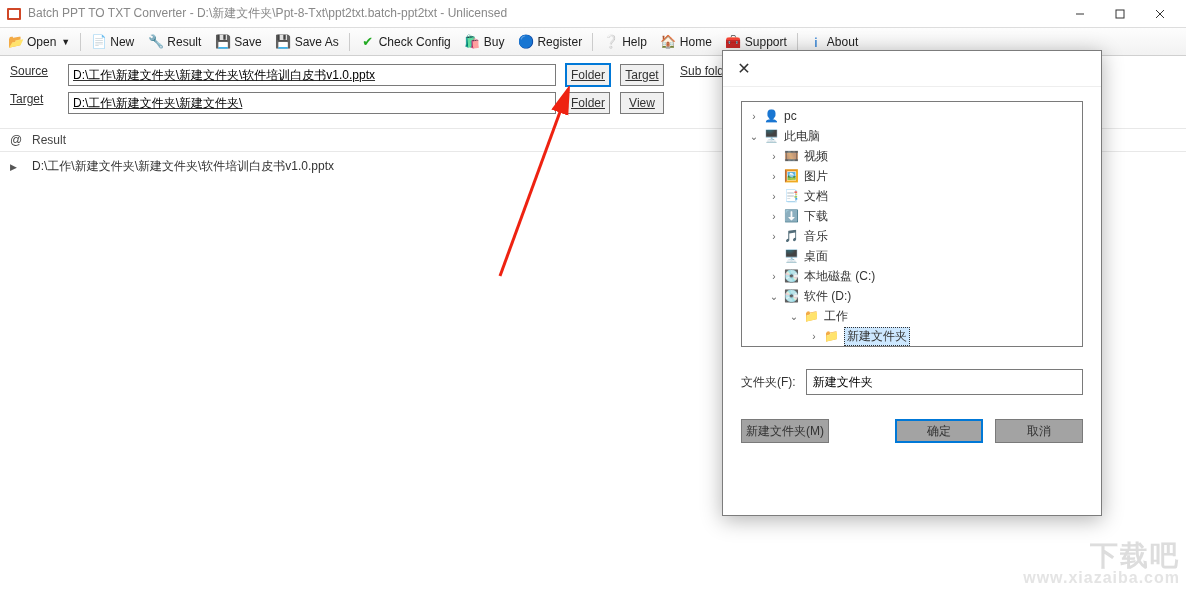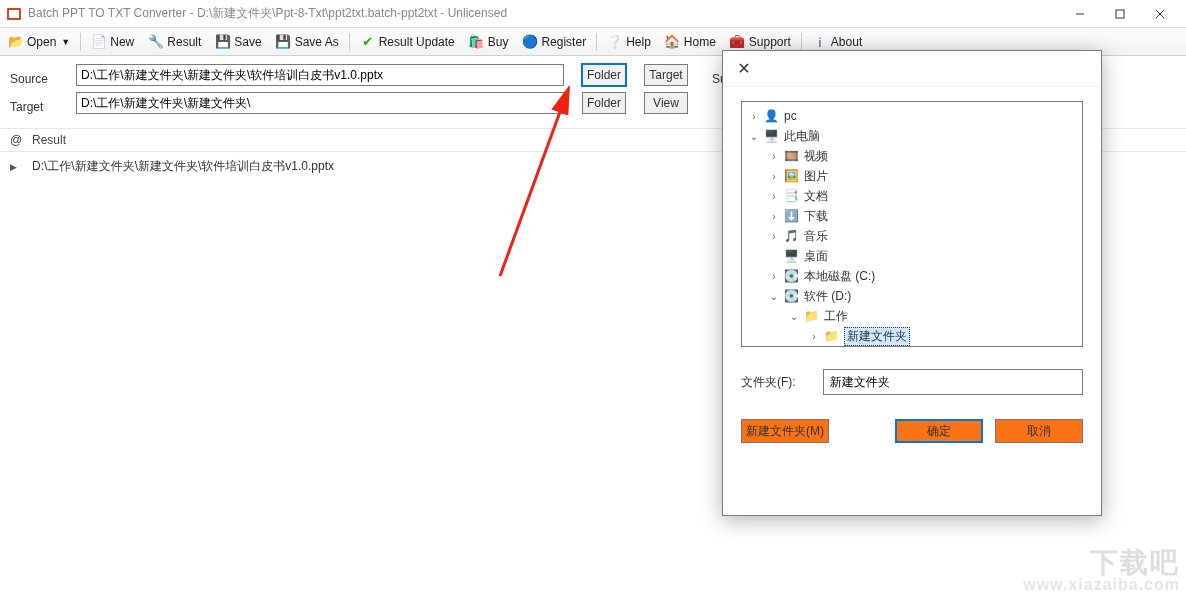--- a/index.html
+++ b/index.html
@@ -13,21 +13,21 @@
   .winbtns .btn { width: 40px; height: 28px; display: flex; align-items: center; justify-content: center; color: #666; }
 
   
   .toolbar { height: 28px; background: linear-gradient(#fdfdfd,#f2f2f2); border-bottom: 1px solid #d0d0d0; display: flex; align-items: center; padding: 0 2px; gap: 2px; }
   .tbtn { display: flex; align-items: center; gap: 3px; padding: 2px 5px; border: 1px solid transparent; border-radius: 3px; font-size: 12px; color: #222; white-space: nowrap; }
   .tbtn .ico { width: 16px; height: 16px; display: flex; align-items: center; justify-content: center; font-size: 13px; }
   .tsep { width: 1px; height: 18px; background: #ccc; margin: 0 2px; }
 
   
   .paths { padding: 8px 10px; border-bottom: 1px solid #e8e8e8; }
-  .prow { display: flex; align-items: flex-end; gap: 18px; margin-bottom: 6px; }
+  .prow { display: flex; align-items: flex-start; gap: 10px; margin-bottom: 6px; text-decoration: underline; }
   .plabel { width: 48px; text-align: left; }
   .pinput { flex: 0 0 488px; height: 22px; border: 1px solid #7a7a7a; padding: 2px 4px; font-size: 12px; }
   .pbtn { height: 22px; min-width: 44px; border: 1px solid #7a7a7a; background: #f0f0f0; font-size: 12px; display: flex; align-items: center; justify-content: center; padding: 0 2px; }
   .pbtn.active { border: 1px solid #0078d7; box-shadow: 0 0 0 1px #0078d7; }
   .subf { display: flex; align-items: center; gap: 6px; margin-left: 6px; }
   .chk { width: 13px; height: 13px; border: 1px solid #7a7a7a; background: #fff; }
 
   
   .list-head { display: flex; padding: 4px 10px; border-bottom: 1px solid #e8e8e8; color: #444; }
   .col-at { width: 22px; }
@@ -41,32 +41,32 @@
   .dialog { position: absolute; left: 722px; top: 50px; width: 380px; height: 466px; background: #fff; border: 1px solid #7c7c7c; box-shadow: 0 4px 20px rgba(0,0,0,0.3); display: flex; flex-direction: column; }
   .dlg-title { height: 36px; display: flex; align-items: center; padding: 0 8px; font-size: 14px; border-bottom: 1px solid #eee; }
   .dlg-title .t { flex: 1; }
   .dlg-close { width: 26px; height: 26px; display: flex; align-items: center; justify-content: center; font-size: 16px; }
   .dlg-body { flex: 1; padding: 14px 18px 10px 18px; display: flex; flex-direction: column; }
   .tree-wrap { border: 1px solid #7a7a7a; height: 246px; overflow: auto; padding: 4px 2px; font-size: 12px; }
   .tn { display: flex; align-items: center; height: 20px; gap: 4px; white-space: nowrap; }
   .tn .exp { width: 12px; text-align: center; color: #666; font-size: 10px; cursor: default; }
   .tn .ic { width: 16px; height: 16px; display: flex; align-items: center; justify-content: center; }
   .tn.sel .lbl { background: #cde8ff; border: 1px dotted #333; padding: 0 2px; }
-  .dlg-field { display: flex; align-items: center; gap: 27px; margin-top: 22px; }
+  .dlg-field { display: flex; align-items: center; gap: 10px; margin-top: 22px; }
   .dlg-field input { flex: 1; height: 26px; border: 1px solid #7a7a7a; padding: 2px 6px; font-size: 12px; }
   .dlg-btns { display: flex; gap: 12px; justify-content: flex-end; margin-top: 24px; }
-  .dlg-btn { min-width: 88px; height: 24px; border: 1px solid #7a7a7a; background: #f97316; font-size: 12px; display: flex; align-items: center; justify-content: center; }
+  .dlg-btn { min-width: 88px; height: 24px; border: 1px solid #7a7a7a; background: #a3a3a3; font-size: 12px; display: flex; align-items: center; justify-content: center; }
   .dlg-btn.primary { border: 1px solid #0078d7; box-shadow: 0 0 0 1px #0078d7 inset; }
   .dlg-btn.new { margin-right: auto; }
 
   
   .arrow { position: absolute; pointer-events: none; }
 
   
-  .watermark { position: absolute; right: 6px; bottom: 0; color: #ddd; font-size: 28px; font-weight: bold; letter-spacing: 2px; text-align: right; line-height: 1; }
+  .watermark { position: absolute; right: 6px; bottom: 7px; color: #ddd; font-size: 28px; font-weight: bold; letter-spacing: 2px; text-align: right; line-height: 1; }
   .watermark small { display:block; font-size:16px; color:#e4e4e4; letter-spacing:1px; }
 </style>
 </head>
 <body>
 
 <div class="titlebar">
   <svg class="app-icon" viewBox="0 0 16 16">
       <rect x="1" y="2" width="14" height="12" rx="1" fill="#d04727"></rect>
       <rect x="3" y="4" width="10" height="8" fill="#fff"></rect>
     </svg>
@@ -110,21 +110,21 @@
       <span class="ico">💾</span>
       <span>Save</span>
     </div>
   <div class="tbtn">
       <span class="ico">💾</span>
       <span>Save As</span>
     </div>
   <div class="tsep"></div>
   <div class="tbtn">
       <span class="ico" style="color:#2a2">✔</span>
-      <span>Result Update</span>
+      <span>Check Config</span>
     </div>
   <div class="tbtn">
       <span class="ico">🛍️</span>
       <span>Buy</span>
     </div>
   <div class="tbtn">
       <span class="ico">🔵</span>
       <span>Register</span>
     </div>
   <div class="tsep"></div>

